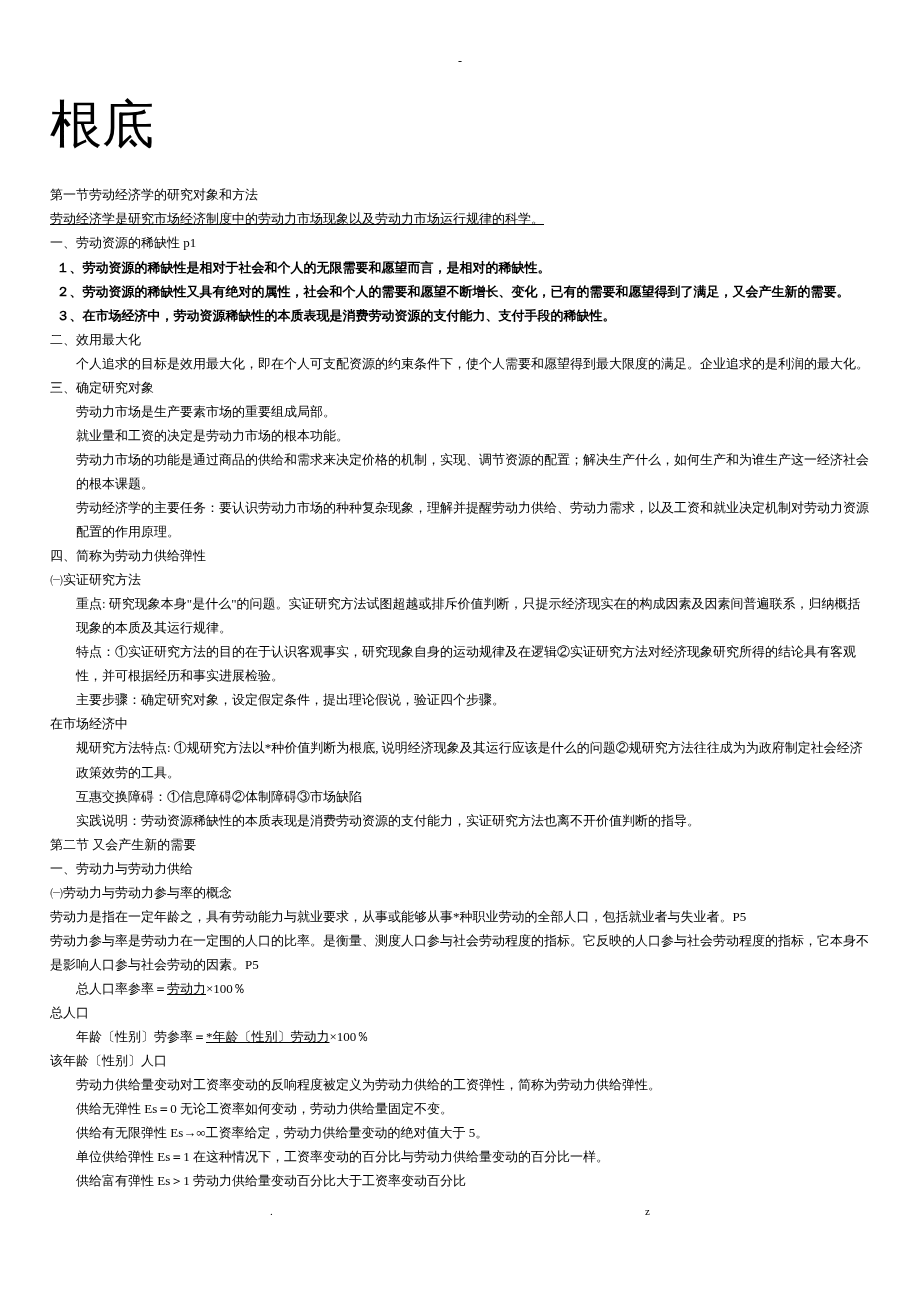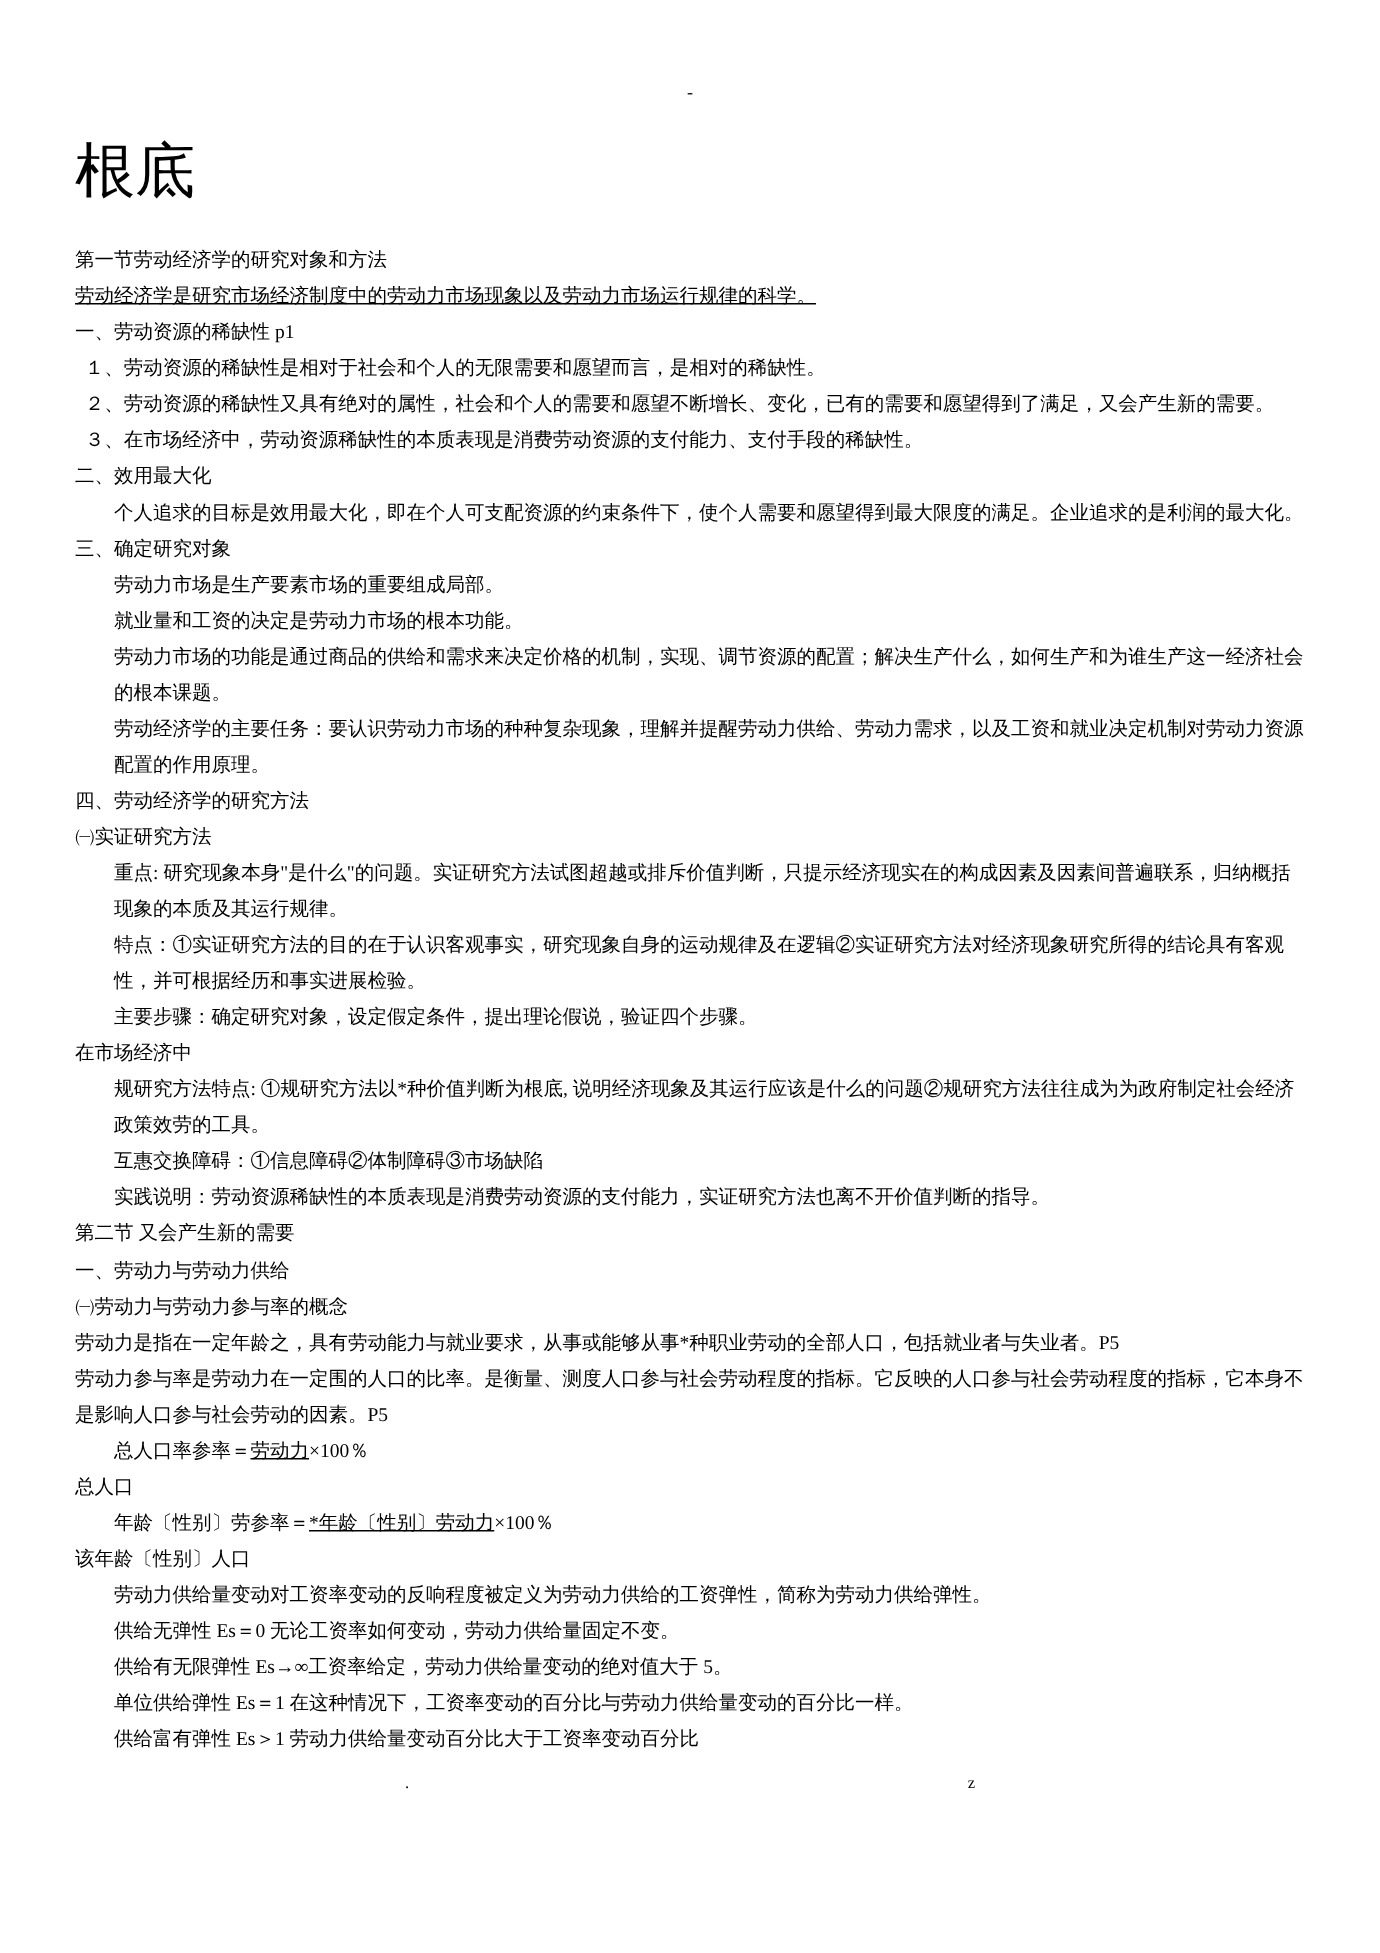--- a/index.html
+++ b/index.html
@@ -12,29 +12,29 @@
     color: #000;
     font-size: 13px;
     line-height: 1.85;
   }
   .dash-top {
     text-align: center;
     font-size: 12px;
     margin-bottom: 5px;
   }
   h1.title {
-    font-size: 40px;
+    font-size: 52px;
     font-weight: normal;
     margin: 0 0 10px 0;
     font-family: "SimSun", "宋体", serif;
   }
   .bold { font-weight: normal; }
   .underline { text-decoration: underline; }
   .indent1 { padding-left: 2em; }
-  .indent-half { padding-left: 0.5em; }
+  .indent-half { padding-left: 0.5em; font-weight: bold; }
   .footer {
     display: flex;
     justify-content: space-between;
     padding: 0 220px 0 220px;
     font-size: 11px;
     margin-top: 8px;
   }
   p { margin: 0; }
 </style>
 </head>
@@ -54,21 +54,21 @@
 
 <p class="bold">二、效用最大化</p>
 <p class="indent1">个人追求的目标是效用最大化，即在个人可支配资源的约束条件下，使个人需要和愿望得到最大限度的满足。企业追求的是利润的最大化。</p>
 
 <p class="bold">三、确定研究对象</p>
 <p class="indent1">劳动力市场是生产要素市场的重要组成局部。</p>
 <p class="indent1">就业量和工资的决定是劳动力市场的根本功能。</p>
 <p class="indent1">劳动力市场的功能是通过商品的供给和需求来决定价格的机制，实现、调节资源的配置；解决生产什么，如何生产和为谁生产这一经济社会的根本课题。</p>
 <p class="indent1">劳动经济学的主要任务：要认识劳动力市场的种种复杂现象，理解并提醒劳动力供给、劳动力需求，以及工资和就业决定机制对劳动力资源配置的作用原理。</p>
 
-<p class="bold">四、劳动经济学的研究方法</p>
+<p class="bold">四、简称为劳动力供给弹性</p>
 <p class="bold">㈠实证研究方法</p>
 <p class="indent1">重点: 研究现象本身"是什么"的问题。实证研究方法试图超越或排斥价值判断，只提示经济现实在的构成因素及因素间普遍联系，归纳概括现象的本质及其运行规律。</p>
 <p class="indent1">特点：①实证研究方法的目的在于认识客观事实，研究现象自身的运动规律及在逻辑②实证研究方法对经济现象研究所得的结论具有客观性，并可根据经历和事实进展检验。</p>
 <p class="indent1">主要步骤：确定研究对象，设定假定条件，提出理论假说，验证四个步骤。</p>
 
 <p class="bold">在市场经济中</p>
 <p class="indent1">规研究方法特点: ①规研究方法以*种价值判断为根底, 说明经济现象及其运行应该是什么的问题②规研究方法往往成为为政府制定社会经济政策效劳的工具。</p>
 <p class="indent1">互惠交换障碍：①信息障碍②体制障碍③市场缺陷</p>
 <p class="indent1">实践说明：劳动资源稀缺性的本质表现是消费劳动资源的支付能力，实证研究方法也离不开价值判断的指导。</p>
 

